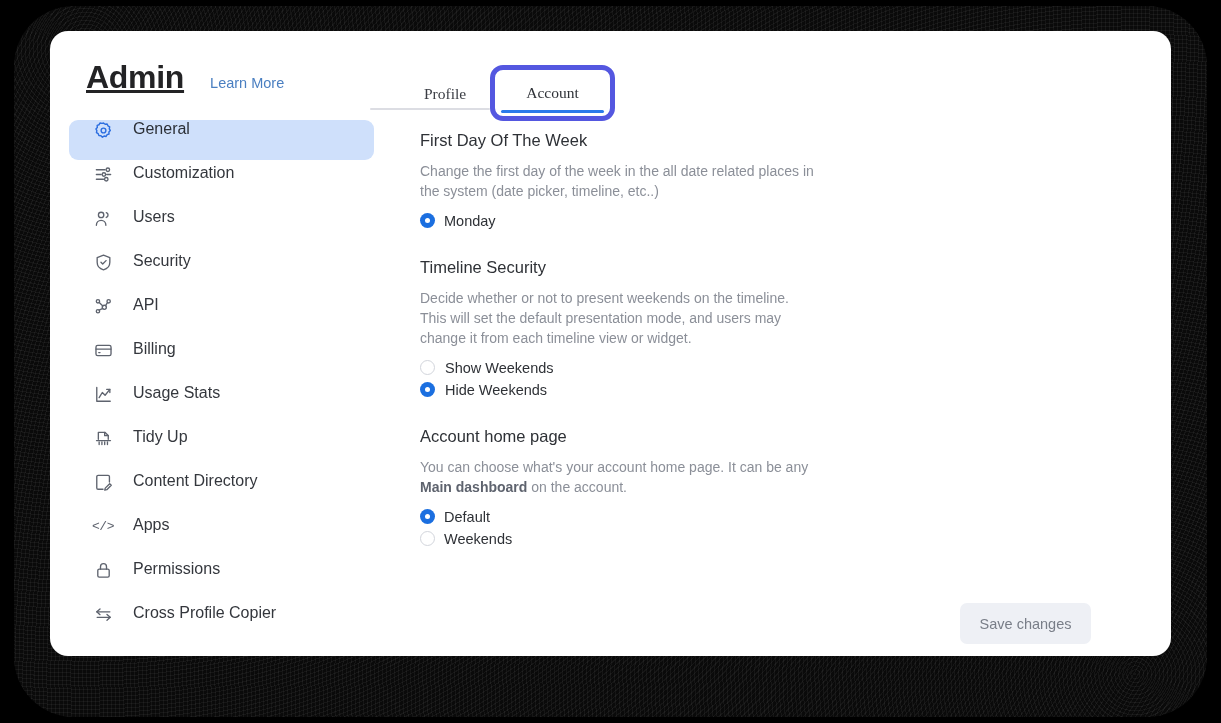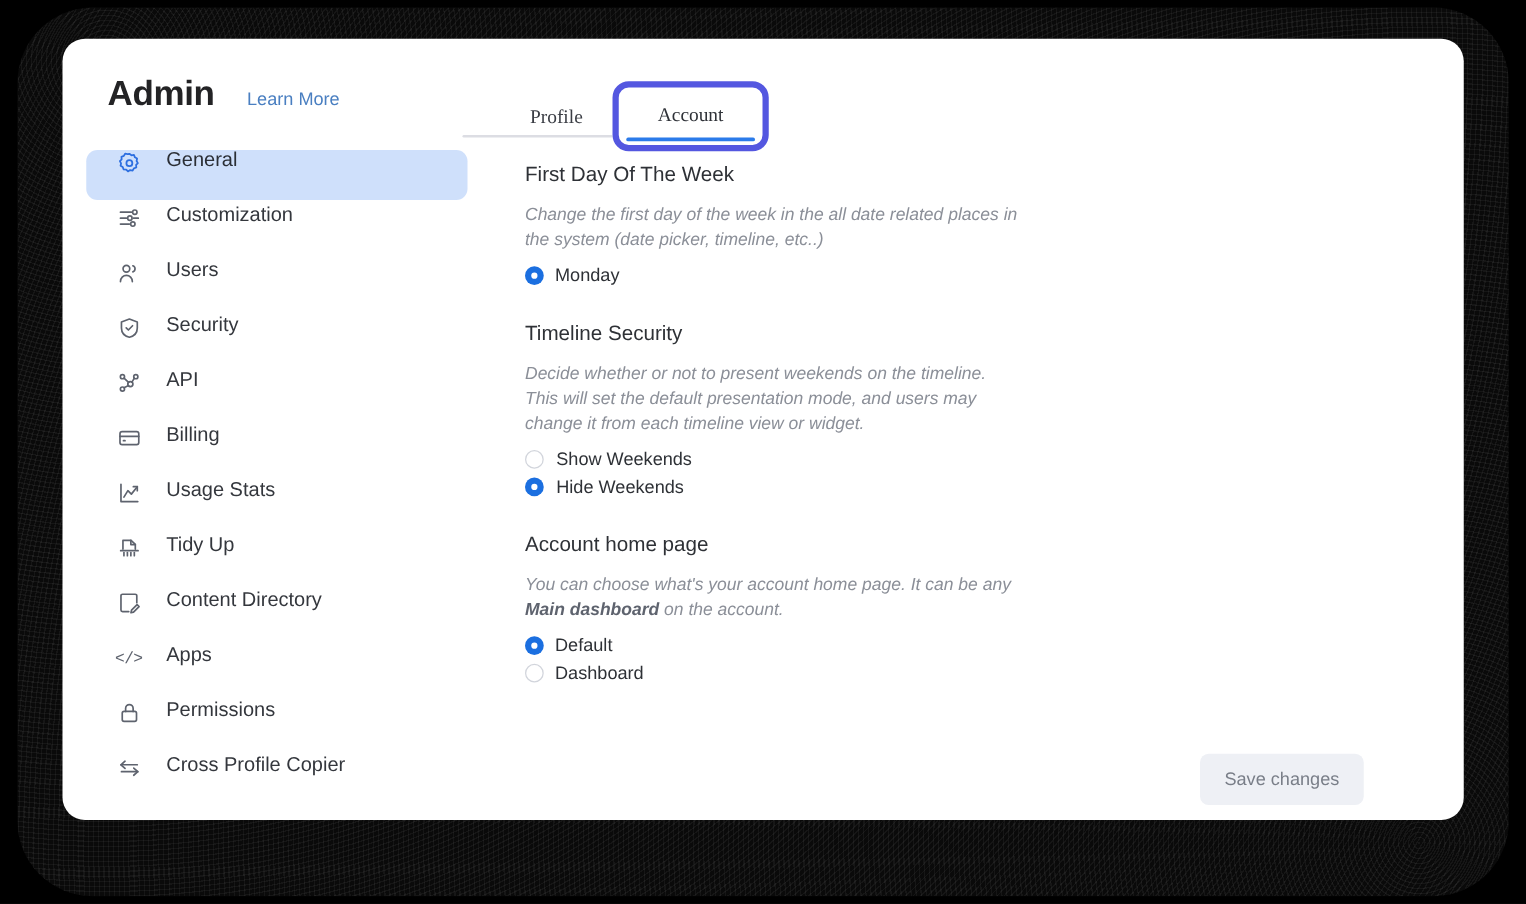--- a/index.html
+++ b/index.html
@@ -66,24 +66,25 @@
 
   #brand-row {
     position: absolute;
     left: 36px;
     top: 28px;
     display: flex;
     align-items: baseline;
     gap: 26px;
   }
   #app-title {
-    font-size: 28px;
+    font-size: 32px;
     font-weight: 700;
     color: #232325;
     letter-spacing: -0.3px;
+    text-decoration: underline;
   }
   #learn-more {
     font-size: 14.5px;
     color: #4a7fc1;
     text-decoration: none;
     cursor: pointer;
   }
 
   #nav {
     position: absolute;
@@ -213,21 +214,20 @@
     font-size: 16.5px;
     color: #2e3136;
     margin-bottom: 11px;
   }
   .section-desc {
     font-size: 14px;
     line-height: 20px;
     color: #8b8f98;
     margin-bottom: 9px;
     max-width: 396px;
-    font-style: italic;
   }
   .section-desc b { color: #5e636e; font-weight: 700; }
 
   .radio-row {
     display: flex;
     align-items: center;
     gap: 9px;
     height: 21px;
     margin-bottom: 1px;
     cursor: pointer;
@@ -476,21 +476,21 @@
           <div class="section-title">Account home page</div>
           <div class="section-desc">
             <span>You can choose what's your account home page. It can be any </span><b>Main dashboard</b><span> on the account.</span>
           </div>
           <div class="radio-row">
             <span class="radio checked"></span>
             <span class="radio-label">Default</span>
           </div>
           <div class="radio-row">
             <span class="radio"></span>
-            <span class="radio-label">Dashboard</span>
+            <span class="radio-label">Weekends</span>
           </div>
         </div>
 
       </div>
 
       <button id="save-changes">Save changes</button>
 
     </div>
   </div>
 </div>

